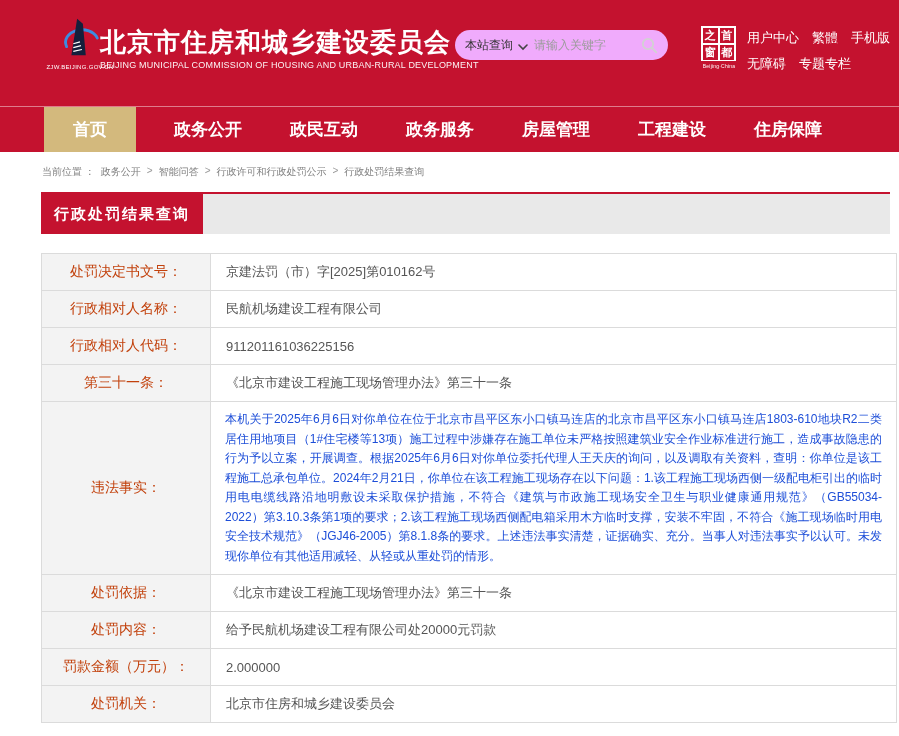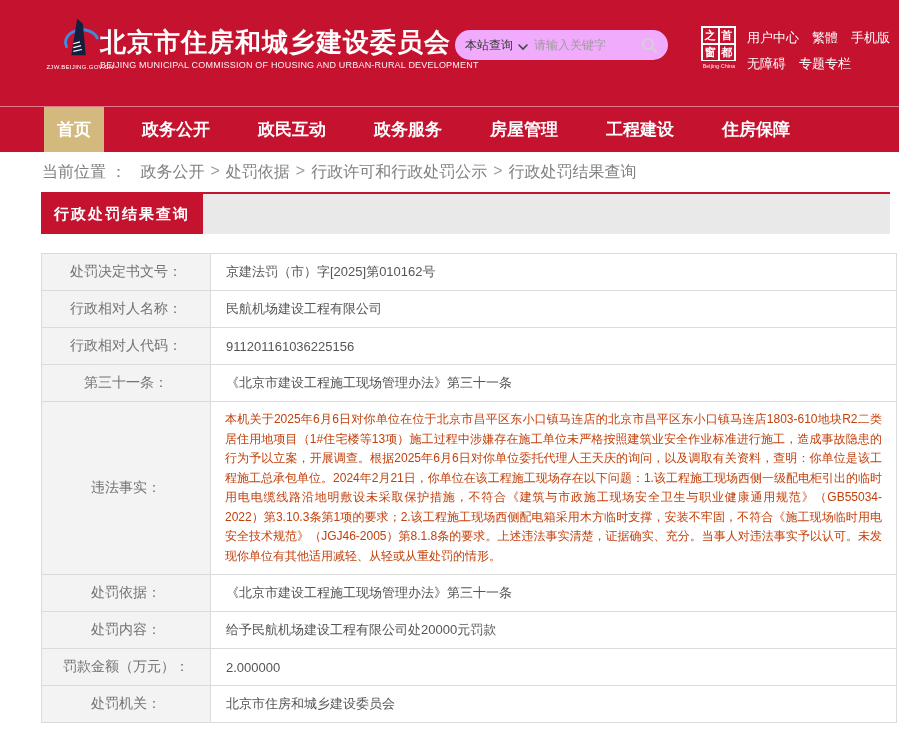--- a/index.html
+++ b/index.html
@@ -33,43 +33,43 @@
   .quick-links { position:absolute; left:747px; top:29px; color:#fff; font-size:13px; }
   .ql-row { display:flex; gap:13px; }
   .ql-row + .ql-row { margin-top:8px; }
   .ql-row a { color:#fff; text-decoration:none; cursor:pointer; white-space:nowrap; }
 
   
   .nav { height:46px; background:#C4122F; border-top:1px solid rgba(255,255,255,.45);
     display:flex; padding-left:44px; }
   .nav-item { line-height:46px; padding:0 10px; margin-left:28px; color:#fff;
     font-size:17px; font-weight:600; white-space:nowrap; cursor:pointer; text-decoration:none; }
-  .nav-item.active { background:#D3B97D; margin-left:0; padding:0 13px; }
+  .nav-item.active { background:#D3B97D; margin-left:0; padding:0 29px; }
 
   
-  .breadcrumb { margin:11px 0 0 42px; font-size:16px; color:#808080; display:flex;
-    align-items:center; gap:14px; height:18px; }
+  .breadcrumb { margin:11px 0 0 42px; font-size:10px; color:#808080; display:flex;
+    align-items:center; gap:6px; height:18px; }
   .bc-link { color:#808080; text-decoration:none; cursor:pointer; }
   .bc-sep { color:#9a9a9a; }
 
   
   .tabbar { margin:11px 0 0 41px; width:849px; border-top:2px solid #C4122F;
     background:#E9E9E9; height:42px; display:flex; }
   .active-tab { width:162px; height:40px; background:#C4122F; color:#fff; font-size:15px;
     font-weight:bold; text-align:center; line-height:40px; letter-spacing:2px; cursor:pointer; }
 
   
   table.penalty { margin:19px 0 0 41px; width:856px; border-collapse:collapse;
     color:#555; font-size:13px; }
   table.penalty td { border:1px solid #DBDBDB; }
-  .label-cell { width:169px; background:#F3F3F3; text-align:center; color:#737373;
+  .label-cell { width:169px; background:#F3F3F3; text-align:center; color:#c2410c;
     font-size:14px; height:37px; }
   .value-cell { padding:2px 15px; }
   tr.tall td { height:136px; }
-  tr.tall .value-cell { padding:8px 14px; line-height:19.5px; font-size:12px; color:#c2410c;
+  tr.tall .value-cell { padding:8px 14px; line-height:19.5px; font-size:12px; color:#1d4ed8;
     text-align:justify; }
 </style>
 </head>
 <body>
 
 <div class="header">
   <span class="logo-icon">
     <svg width="46" height="48" viewBox="0 0 48 48">
       <path d="M10 33 A17 13 0 1 1 42 24" fill="none" stroke="#3C8CE0" stroke-width="3" stroke-linecap="round"></path>
       <polygon points="21,4 27,9 30,42 15,42" fill="#141F3C"></polygon>
@@ -132,21 +132,21 @@
     <a class="nav-item">房屋管理</a>
     <a class="nav-item">工程建设</a>
     <a class="nav-item">住房保障</a>
   </div>
 
 <div class="breadcrumb">
   <span>当前位置 ：</span>
   <span class="bc-parts" style="display:flex;gap:6px;">
       <a class="bc-link">政务公开</a>
       <span class="bc-sep">&gt;</span>
-      <a class="bc-link">处罚依据</a>
+      <a class="bc-link">智能问答</a>
       <span class="bc-sep">&gt;</span>
       <a class="bc-link">行政许可和行政处罚公示</a>
       <span class="bc-sep">&gt;</span>
       <a class="bc-link">行政处罚结果查询</a>
     </span>
 </div>
 
 <div class="tabbar">
   <div class="active-tab">行政处罚结果查询</div>
 </div>

